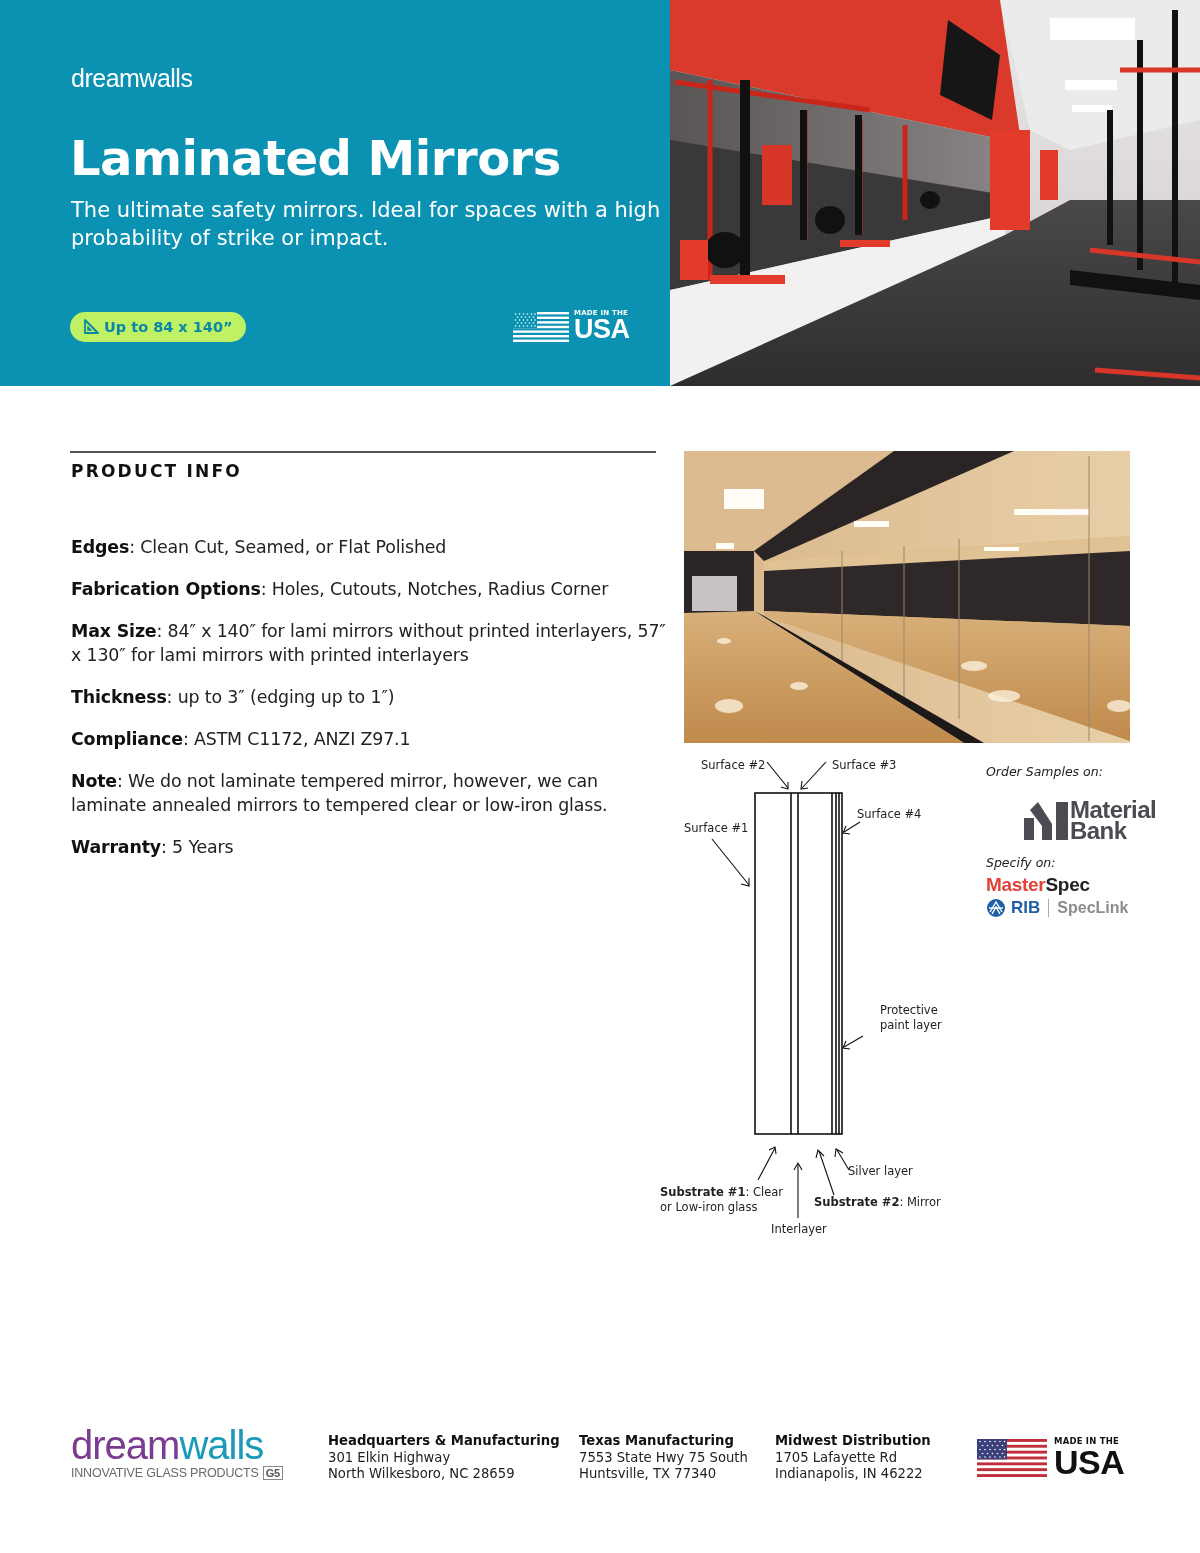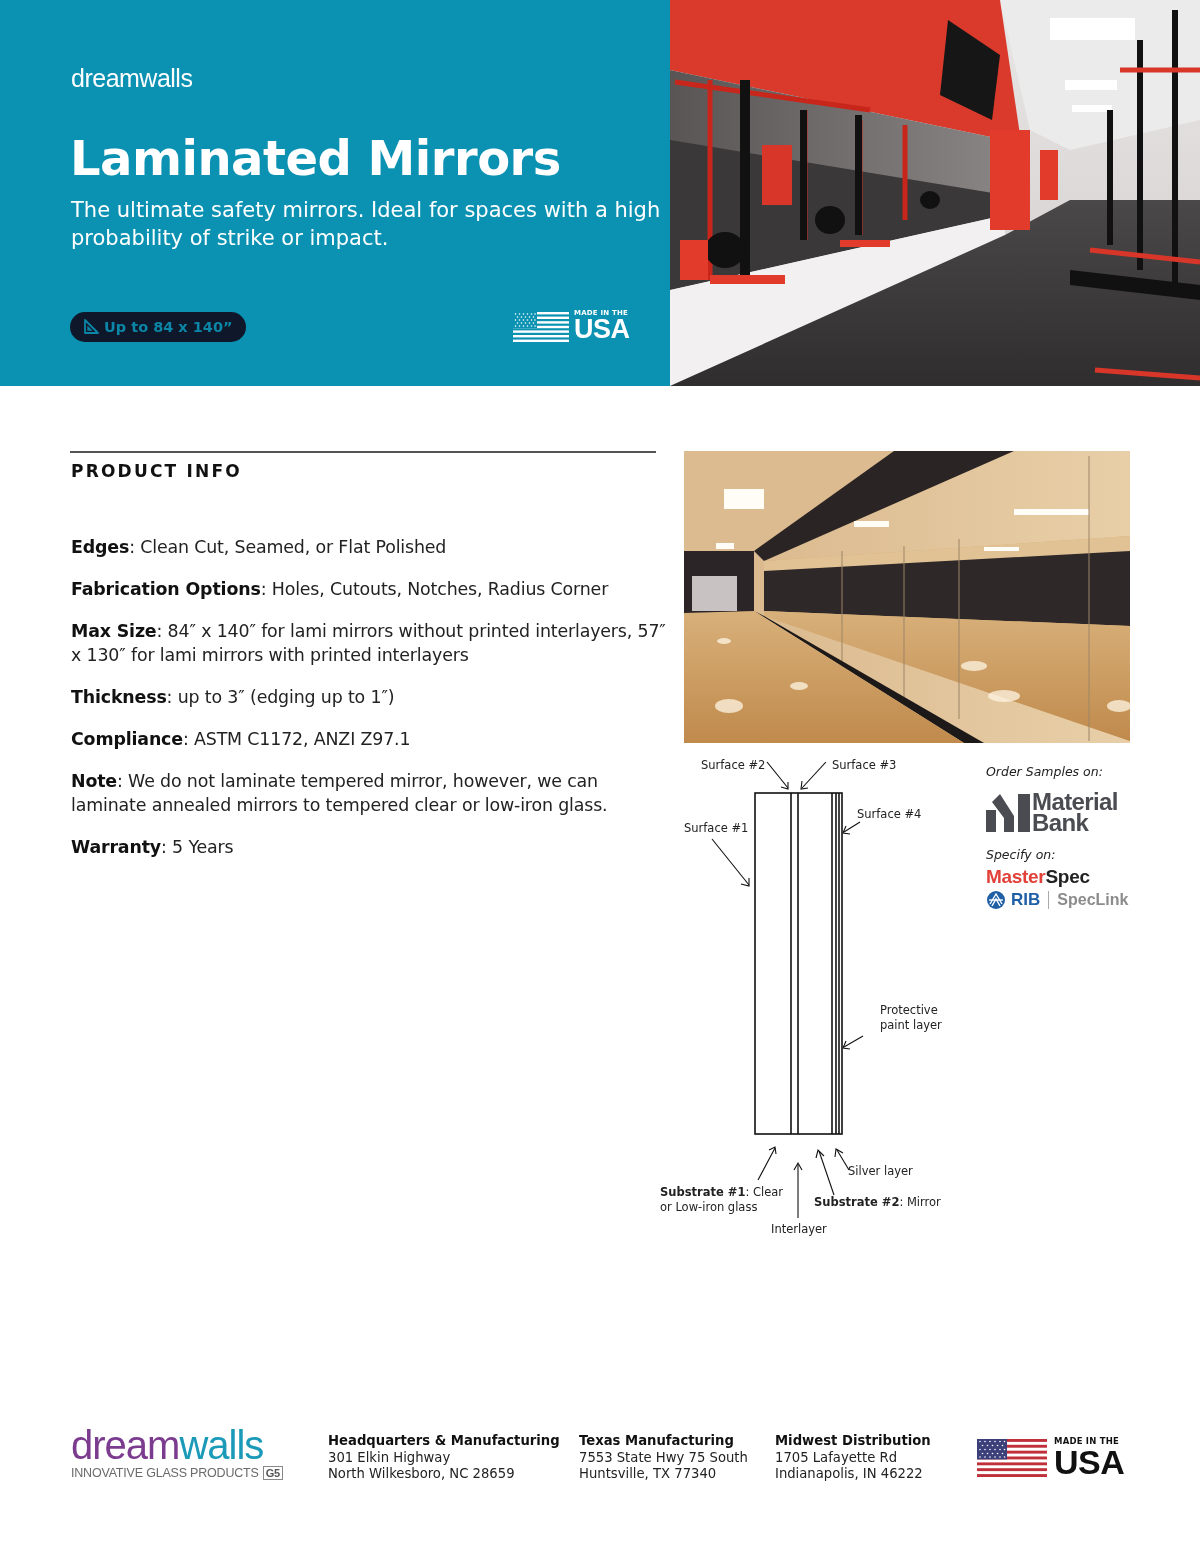--- a/index.html
+++ b/index.html
@@ -5,21 +5,21 @@
   * { box-sizing: border-box; margin: 0; padding: 0; }
   html, body { width: 1200px; height: 1553px; background: #ffffff; overflow: hidden; }
   body { position: relative; font-family: "DejaVu Sans", "Liberation Sans", sans-serif; color: #1a1a1a; }
 
   
   .hero { position: absolute; left: 0; top: 0; width: 1200px; height: 386px; }
   .hero-panel { position: absolute; left: 0; top: 0; width: 670px; height: 386px; background: #0b92b2; color: #fff; }
   .brand-small { position: absolute; left: 71px; top: 64px; font-family: "Liberation Sans", sans-serif; font-size: 25px; font-weight: 400; letter-spacing: -0.5px; color: #fff; }
   .hero-title { position: absolute; left: 70px; top: 130px; font-family: "DejaVu Sans", sans-serif; font-size: 48px; font-weight: 700; letter-spacing: -0.5px; color: #fff; white-space: nowrap; }
   .hero-sub { position: absolute; left: 71px; top: 196px; width: 590px; font-family: "DejaVu Sans", sans-serif; font-size: 21px; line-height: 28px; color: #fff; }
-  .size-pill { position: absolute; left: 70px; top: 312px; height: 30px; padding: 0 13px 0 13px; background: #0f172a; border-radius: 15px; display: flex; align-items: center; gap: 5px; color: #0b86a6; font-weight: 700; font-size: 14.5px; justify-content: flex-end; }
+  .size-pill { position: absolute; left: 70px; top: 312px; height: 30px; padding: 0 13px 0 13px; background: #bef264; border-radius: 15px; display: flex; align-items: center; gap: 5px; color: #0b86a6; font-weight: 700; font-size: 14.5px; justify-content: flex-end; }
   .size-pill svg { display: block; }
   .usa-badge-hero { position: absolute; left: 513px; top: 310px; display: flex; align-items: center; gap: 5px; }
   .usa-text { display: flex; flex-direction: column; line-height: 1; }
   .usa-text .made { font-size: 7px; font-weight: 700; letter-spacing: 0.2px; }
   .usa-text .usa { font-family: "Liberation Sans", sans-serif; font-size: 27px; font-weight: 700; letter-spacing: -0.5px; margin-top: -1px; }
 
   .hero-photo { position: absolute; left: 670px; top: 0; width: 530px; height: 386px; overflow: hidden; background: #5a5a5a; }
 
   
   .rule { position: absolute; left: 70px; top: 451px; width: 586px; height: 2px; background: #555; }
@@ -31,21 +31,21 @@
   .room-photo { position: absolute; left: 684px; top: 451px; width: 446px; height: 292px; overflow: hidden; background: #c89c62; }
 
   
   .diagram { position: absolute; left: 650px; top: 750px; width: 320px; height: 500px; }
   .dlabel { position: absolute; font-family: "DejaVu Sans", sans-serif; font-size: 11.5px; line-height: 15px; color: #222; white-space: nowrap; }
   .dlabel b { font-weight: 700; }
 
   
   .side { position: absolute; left: 986px; top: 764px; width: 170px; }
   .side-cap { font-family: "DejaVu Sans", sans-serif; font-style: italic; font-size: 12.5px; color: #222; }
-  .mb { display: flex; align-items: center; margin-top: 12px; }
+  .mb { display: flex; align-items: center; margin-top: 20px; justify-content: flex-end; }
   .mb-text { font-family: "Liberation Sans", sans-serif; font-size: 24px; line-height: 21px; color: #4b4c52; font-weight: 700; letter-spacing: -0.6px; }
   .ms { font-family: "Liberation Sans", sans-serif; font-size: 19px; font-weight: 700; letter-spacing: -0.3px; margin-top: 4px; }
   .ms .a { color: #e2413a; } .ms .b { color: #222; }
   .rib { display: flex; align-items: center; gap: 5px; margin-top: 2px; font-family: "Liberation Sans", sans-serif; }
   .rib .r { color: #1f5fa6; font-weight: 700; font-size: 17px; }
   .rib .sep { width: 1px; height: 18px; background: #aaa; margin: 0 3px; }
   .rib .sl { color: #8c8c8c; font-weight: 700; font-size: 16px; }
 
   
   .footer { position: absolute; left: 0; top: 1425px; width: 1200px; height: 70px; }

